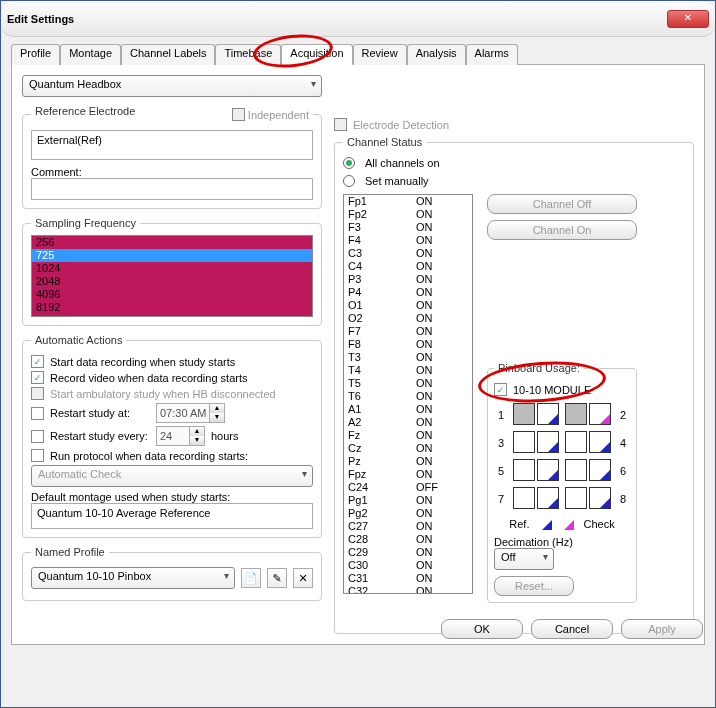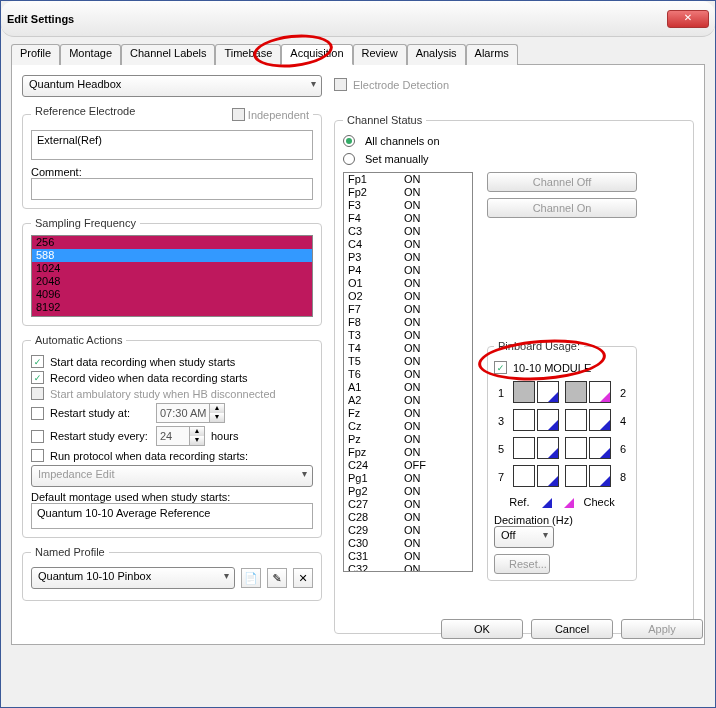--- a/index.html
+++ b/index.html
@@ -10,42 +10,42 @@
 .closebtn { width: 42px; height: 18px; border: 1px solid #a33; border-radius: 3px; background: linear-gradient(#e77, #c33); color: #fff; text-align: center; line-height: 14px; font-size: 10px; cursor: pointer; }
 .content { padding: 6px 10px 8px 10px; position: relative; }
 .tabs { display: flex; border-bottom: 1px solid #aaa; height: 22px; }
 .tab { border: 1px solid #aaa; border-bottom: none; padding: 2px 8px; margin-right: 0px; background: #f4f4f4; border-top-left-radius: 3px; border-top-right-radius: 3px; cursor: pointer; position: relative; top: 1px; }
 .tab.active { background: #fff; border-bottom: 1px solid #fff; }
 .circle { position: absolute; border: 3px solid #d00; border-radius: 50%; pointer-events: none; }
 .circle.tab-circle { width: 80px; height: 32px; transform: rotate(-6deg); }
 .circle.pinboard-circle { width: 128px; height: 40px; transform: rotate(-4deg); }
 .tabbody { border: 1px solid #aaa; border-top: none; background: #fff; padding: 10px; height: 580px; display: flex; gap: 12px; }
 .col-left { width: 300px; display: flex; flex-direction: column; gap: 8px; }
-.col-right { flex: 1; display: flex; flex-direction: column; gap: 20px; }
+.col-right { flex: 1; display: flex; flex-direction: column; gap: 2px; margin-top: 40px; }
 .dropdown { border: 1px solid #888; border-radius: 3px; height: 22px; background: linear-gradient(#fff,#eee); padding: 2px 30px 2px 6px; position: relative; cursor: pointer; }
 .dropdown::after { content: "▾"; position: absolute; right: 5px; top: 2px; font-size: 10px; color: #555; }
 fieldset { border: 1px solid #ccc; border-radius: 4px; padding: 6px 8px 8px 8px; margin: 0; }
 legend { padding: 0 4px; color: #333; }
 .field-row { display: flex; align-items: center; gap: 6px; margin: 3px 0; }
 .textbox { border: 1px solid #aaa; background: #fff; height: 30px; padding: 3px 5px; }
 .textbox.small { height: 26px; }
 .listbox { border: 1px solid #888; background: #be185d; height: 82px; overflow-y: scroll; }
 .listbox .opt { padding: 0 4px; line-height: 13px; cursor: pointer; }
 .listbox .opt.sel { background: #3399ff; color: #fff; }
 .cb { width: 13px; height: 13px; border: 1px solid #888; display: inline-flex; align-items: center; justify-content: center; background: #fff; font-size: 9px; color: #2a6; cursor: pointer; }
 .cb.disabled { background: #eee; color: #aaa; }
 label.dis { color: #999; }
 .spinner { display: flex; }
 .spinner input { width: 54px; height: 20px; border: 1px solid #aaa; padding: 0 3px; }
 .spinner .arrows { display: flex; flex-direction: column; border: 1px solid #aaa; border-left: none; }
 .spinner .arrows span { height: 9px; width: 14px; background: linear-gradient(#fff,#ddd); font-size: 7px; text-align: center; line-height: 8px; cursor: pointer; }
 .channel-list { border: 1px solid #888; background: #fff; height: 400px; width: 130px; overflow-y: scroll; }
 .channel-list .row { display: flex; padding: 0 4px; line-height: 13px; }
-.channel-list .row .chn { width: 56px; }
-.btn { border: 1px solid #999; border-radius: 3px; background: linear-gradient(#fff,#e6e6e6); padding: 3px 14px; cursor: pointer; text-align: center; }
+.channel-list .row .chn { width: 68px; }
+.btn { border: 1px solid #999; border-radius: 8px; background: linear-gradient(#fff,#e6e6e6); padding: 3px 14px; cursor: pointer; text-align: center; }
 .btn.disabled { color: #999; cursor: default; }
 .grid-box { width: 22px; height: 22px; border: 1px solid #333; display: inline-block; position: relative; margin: 1px; background: #fff; }
 .grid-box.gray { background: #bbb; }
 .tri-blue { position:absolute; right:0; bottom:0; width:0; height:0; border-left: 10px solid transparent; border-bottom: 10px solid #22c; }
 .tri-mag { position:absolute; right:0; bottom:0; width:0; height:0; border-left: 10px solid transparent; border-bottom: 10px solid #d3d; }
 .pinboard-grid { display: grid; grid-template-columns: 14px auto auto 14px; gap: 2px 4px; align-items: center; }
 .pinboard-grid .num { text-align: center; }
 .footer { position: absolute; bottom: 14px; right: 12px; display: flex; gap: 8px; }
 .footer .btn { width: 82px; }
 .iconbtn { width: 20px; height: 20px; border: 1px solid #aaa; background: linear-gradient(#fff,#eee); display: inline-flex; align-items: center; justify-content: center; cursor: pointer; font-size: 11px; }
@@ -90,21 +90,21 @@
           <div class="textbox">External(Ref)</div>
           <div style="height:6px"></div>
           <div>Comment:</div>
           <div class="textbox small" style="height:22px"></div>
         </fieldset>
 
         <fieldset>
           <legend>Sampling Frequency</legend>
           <div class="listbox" id="sampling-list">
               <div class="opt">256</div>
-              <div class="opt sel">588</div>
+              <div class="opt sel">725</div>
               <div class="opt">1024</div>
               <div class="opt">2048</div>
               <div class="opt">4096</div>
               <div class="opt">8192</div>
               <div class="opt">16384</div>
             </div>
         </fieldset>
 
         <fieldset>
           <legend>Automatic Actions</legend>
@@ -141,21 +141,21 @@
                   <span>▲</span>
                   <span>▼</span>
                 </div>
             </div>
             <label>hours</label>
           </div>
           <div class="field-row">
             <span class="cb"></span>
             <label>Run protocol when data recording starts:</label>
           </div>
-          <div class="dropdown" style="color:#999">Impedance Edit</div>
+          <div class="dropdown" style="color:#999">Automatic Check</div>
           <div style="height:4px"></div>
           <div>Default montage used when study starts:</div>
           <div class="textbox small">Quantum 10-10 Average Reference</div>
         </fieldset>
 
         <fieldset>
           <legend>Named Profile</legend>
           <div class="field-row">
             <div class="dropdown" style="flex:1">Quantum 10-10 Pinbox</div>
             <span class="iconbtn">📄</span>
@@ -354,21 +354,21 @@
                     </span>
                   <span style="display:inline-block;width:12px;height:12px;position:relative">
                       <span class="tri-mag"></span>
                     </span>
                   <span>Check</span>
                 </div>
 
                 <div style="margin-top:6px">Decimation (Hz)</div>
                 <div class="dropdown" style="width:60px">Off</div>
                 <div style="height:6px"></div>
-                <div class="btn disabled" style="width:56px">Reset...</div>
+                <div class="btn disabled" style="width:80px">Reset...</div>
               </fieldset>
             </div>
           </div>
         </fieldset>
       </div>
     </div>
 
     <div class="footer">
       <div class="btn">OK</div>
       <div class="btn">Cancel</div>

